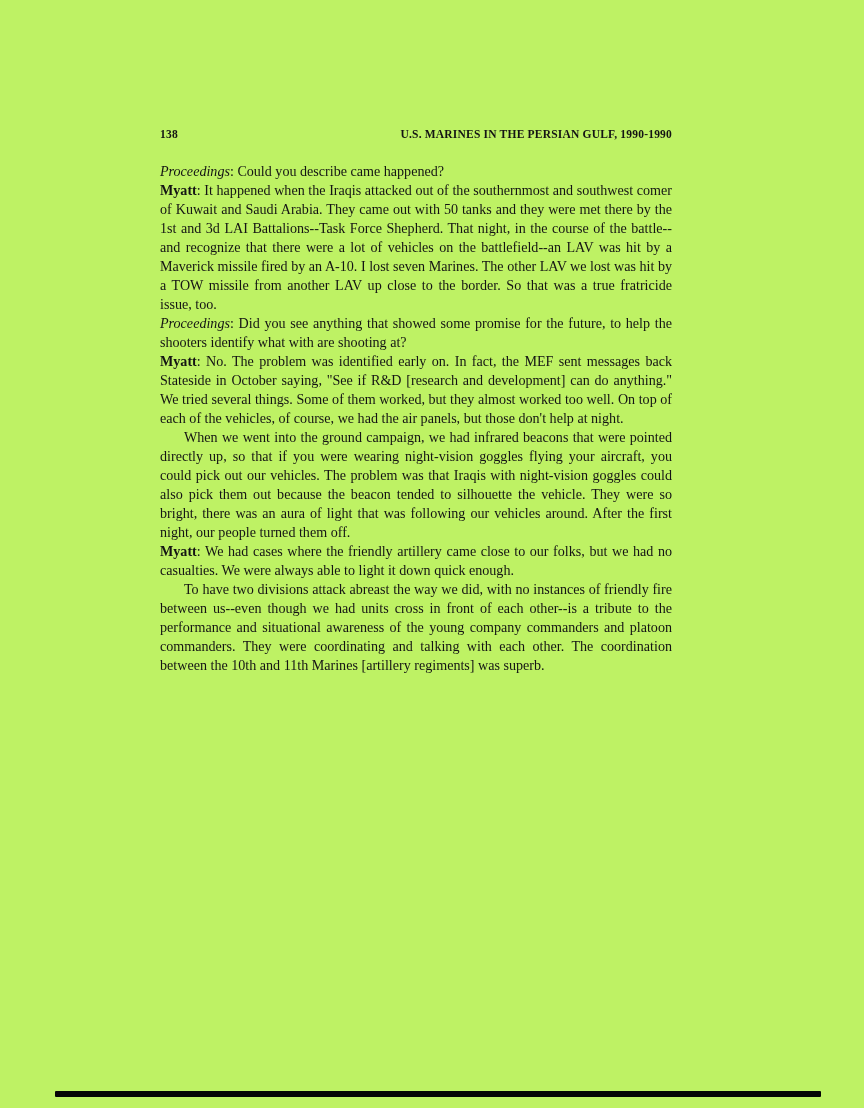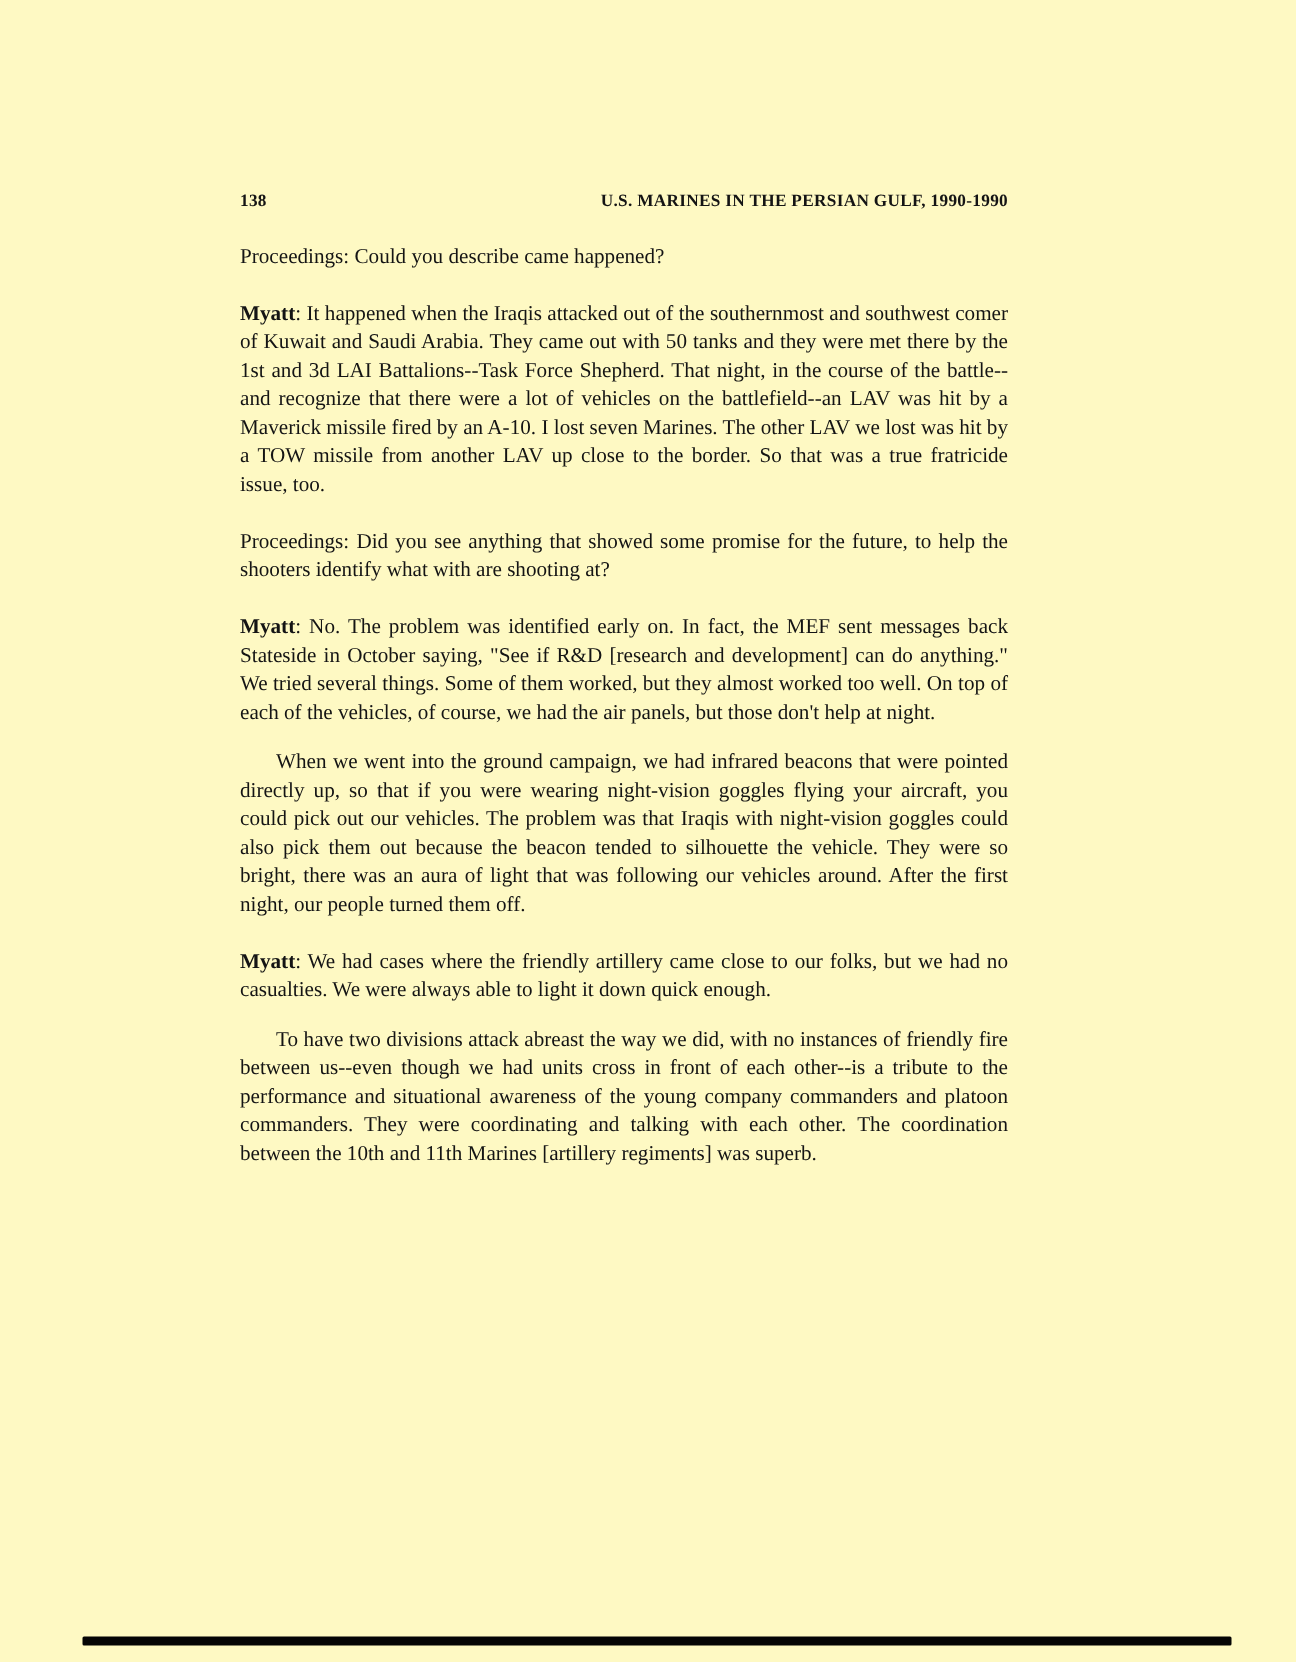--- a/index.html
+++ b/index.html
@@ -4,21 +4,21 @@
 <style>
   html, body {
     margin: 0;
     padding: 0;
     background: #ffffff;
   }
   .page {
     position: relative;
     width: 864px;
     height: 1108px;
-    background: #fef9c3;
+    background: #bef264;
     font-family: "Liberation Serif", serif;
     color: #141414;
     overflow: hidden;
   }
   .running-head {
     position: absolute;
     top: 128px;
     left: 160px;
     width: 512px;
     display: flex;
@@ -34,27 +34,26 @@
     left: 160px;
     width: 512px;
     font-size: 14.1px;
     line-height: 19px;
   }
   .content p {
     margin: 0;
     text-align: justify;
   }
   .content p.new-block {
-    margin-top: 19px;
   }
   .content p.cont {
     text-indent: 24px;
-    margin-top: 14px;
   }
   .sp-i {
+    font-style: italic;
   }
   .sp-b {
     font-weight: bold;
   }
   .scan-bar {
     position: absolute;
     left: 55px;
     top: 1091px;
     width: 766px;
     height: 6px;

